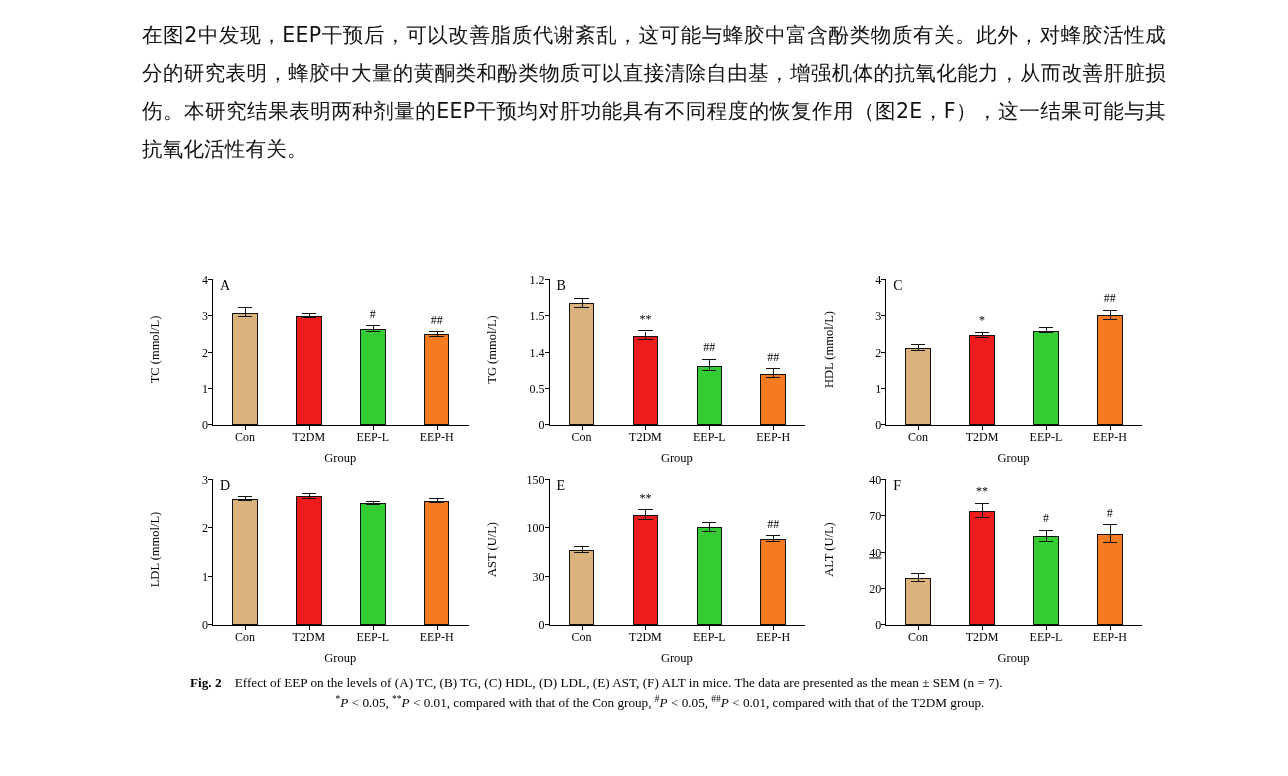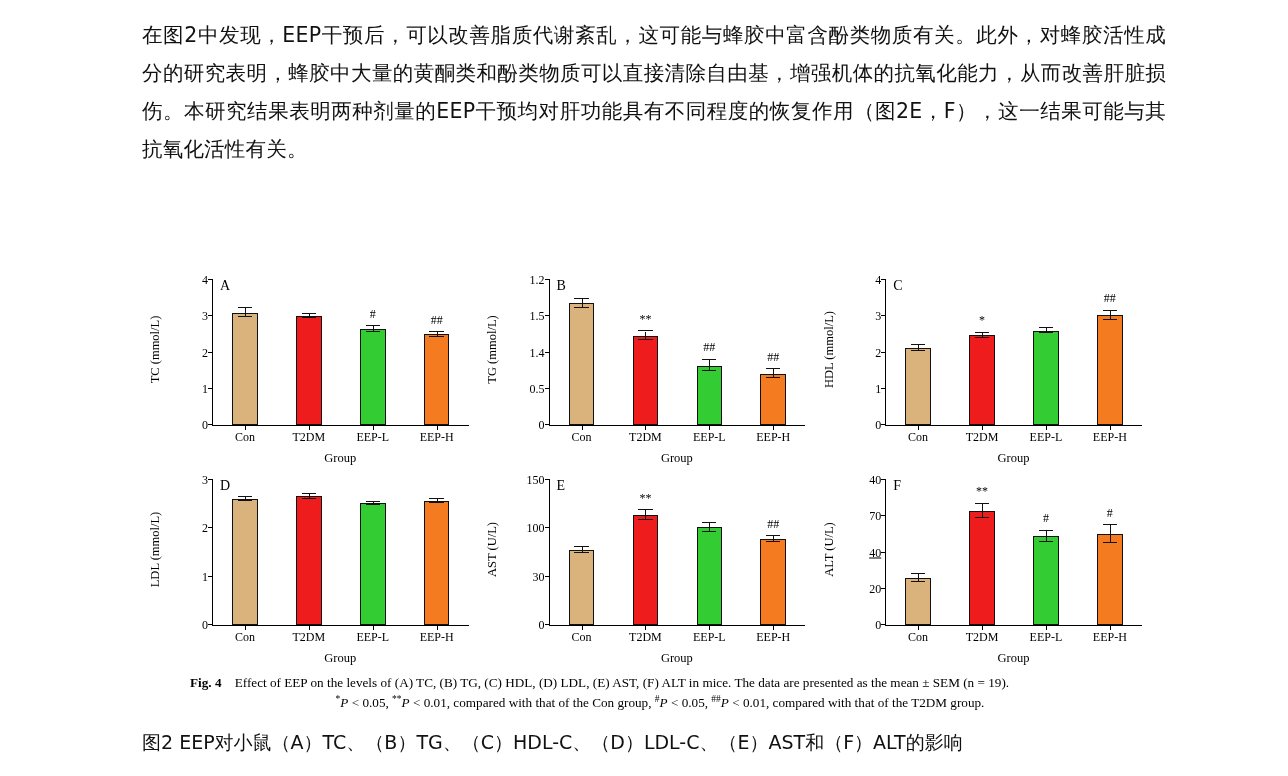--- a/index.html
+++ b/index.html
@@ -373,22 +373,21 @@
               <div class="errcap" style="left: 84.7%; width: 5.6%; bottom: 68.75%;"></div>
               <div class="errcap" style="left: 84.7%; width: 5.6%; bottom: 56.25%;"></div>
               <div class="sig" style="left: 87.5%; bottom: 71.75%;">#</div>
             </div>
           </div>
         </div>
       </div>
   </div>
 
   <div class="caption">
-    <b>Fig. 4</b>&nbsp;&nbsp;&nbsp;
-    <span>Effect of EEP on the levels of (A) TC, (B) TG, (C) HDL, (D) LDL, (E) AST, (F) ALT in mice. The data are presented as the mean ± SEM (n = 19).</span>
+    <b>Fig. 2</b>&nbsp;&nbsp;&nbsp;
+    <span>Effect of EEP on the levels of (A) TC, (B) TG, (C) HDL, (D) LDL, (E) AST, (F) ALT in mice. The data are presented as the mean ± SEM (n = 7).</span>
     <span class="cap-line2">
       <span class="sup">*</span><span class="ital">P</span><span> &lt; 0.05, </span><span class="sup">**</span><span class="ital">P</span><span> &lt; 0.01, compared with that of the Con group, </span><span class="sup">#</span><span class="ital">P</span><span> &lt; 0.05, </span><span class="sup">##</span><span class="ital">P</span><span> &lt; 0.01, compared with that of the T2DM group.</span>
     </span>
   </div>
 
-  <div class="cn-caption">图2  EEP对小鼠（A）TC、（B）TG、（C）HDL-C、（D）LDL-C、（E）AST和（F）ALT的影响</div>
 
 </div>
 
 </body></html>

